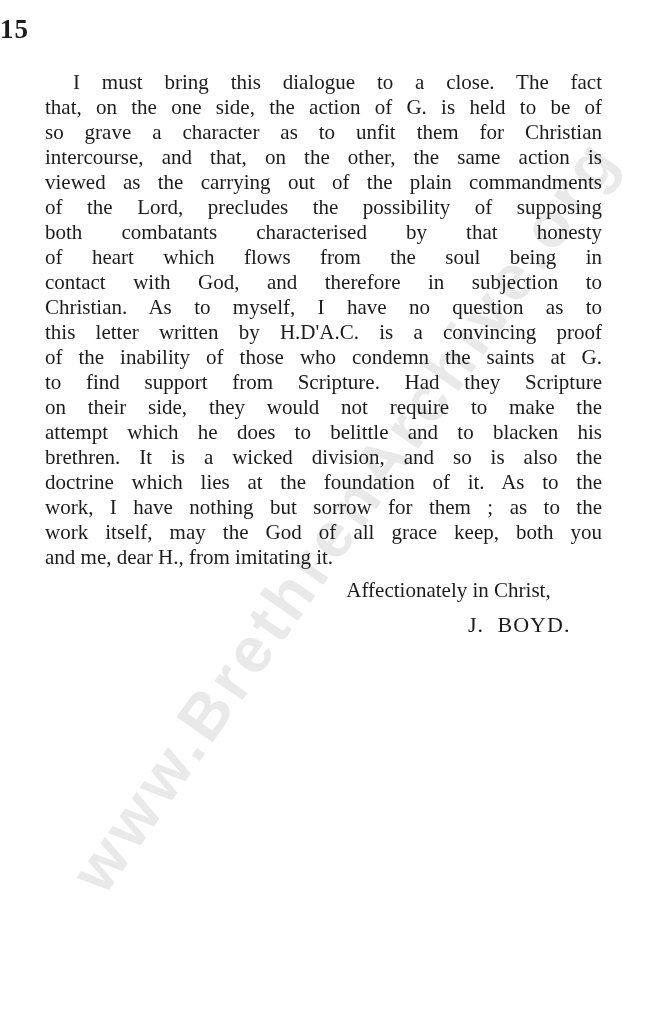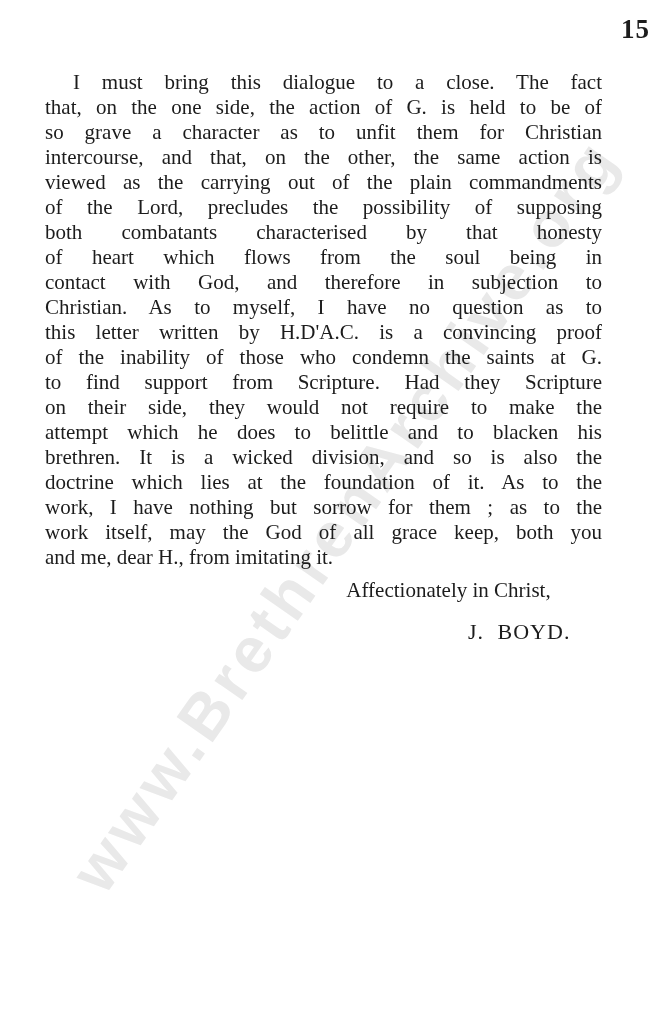--- a/index.html
+++ b/index.html
@@ -28,21 +28,21 @@
     color: #e9e9e9;
     white-space: nowrap;
     z-index: 0;
     user-select: none;
   }
   .page-number {
     position: absolute;
     top: 14px;
     left: 0;
     width: 100%;
-    text-align: right;
+    text-align: left;
     font-size: 27px;
     font-weight: bold;
     letter-spacing: 1px;
     z-index: 1;
   }
   .letter-body {
     position: absolute;
     left: 35px;
     top: 70px;
     width: 567px;
@@ -65,21 +65,21 @@
     white-space: normal;
   }
   .closing-line {
     margin-top: 8px;
     padding-left: 260px;
     font-size: 21px;
     line-height: 25px;
     text-align: center;
   }
   .signature-line {
-    margin-top: 16px;
+    margin-top: 9px;
     padding-left: 433px;
     font-size: 22px;
     line-height: 25px;
     letter-spacing: 1px;
     word-spacing: 7px;
     text-align: left;
   }
 </style>
 </head>
 <body>

